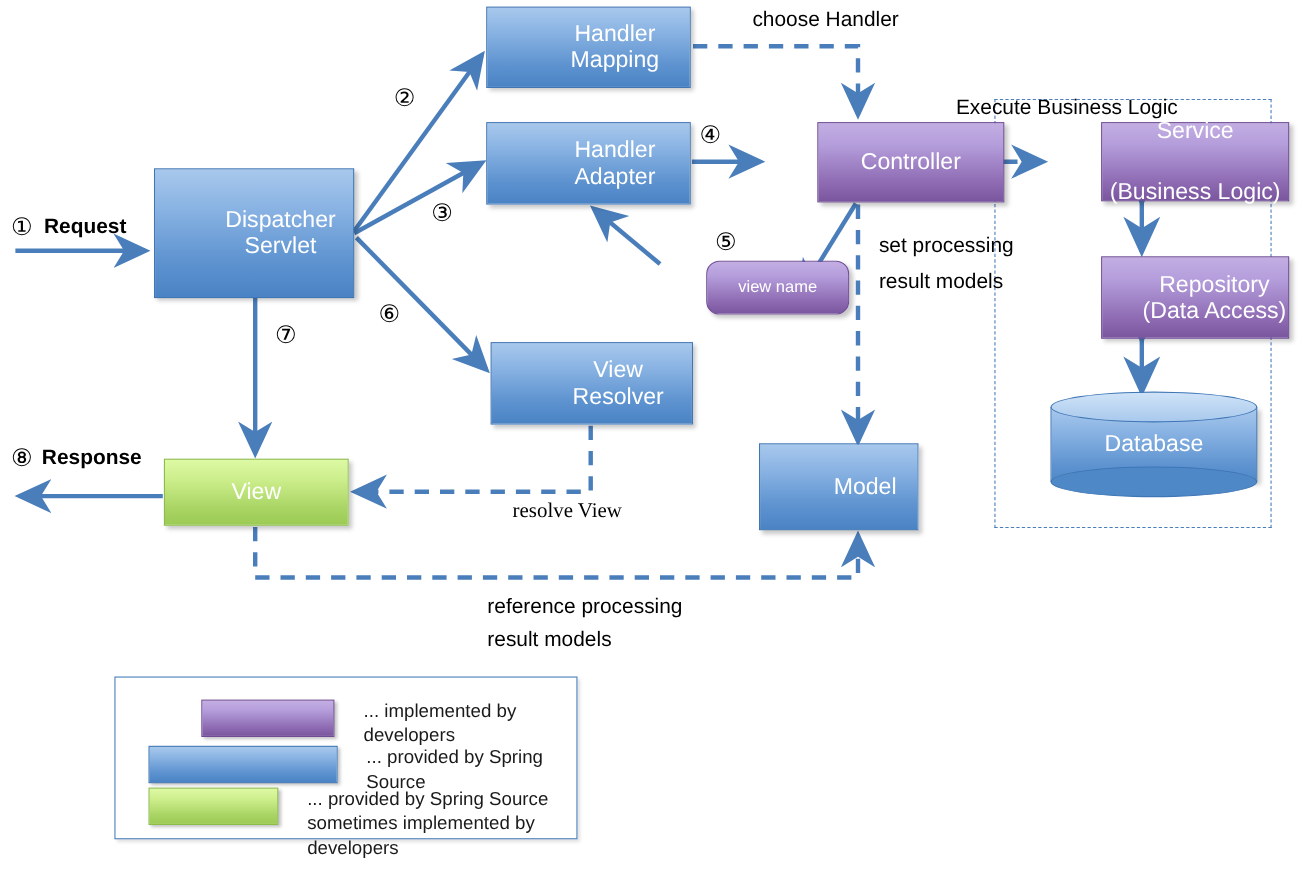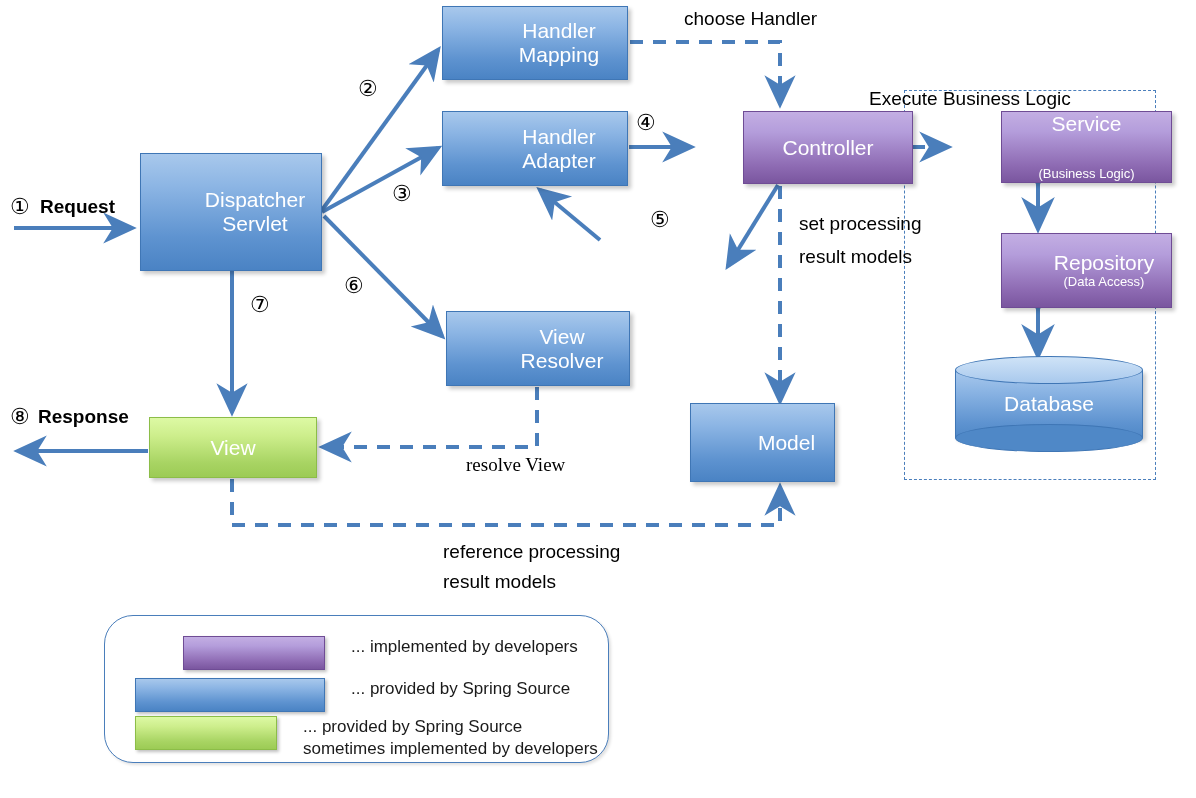--- a/index.html
+++ b/index.html
@@ -11,21 +11,21 @@
         align-items:center;justify-content:center;color:#ffffff;text-align:center;
         line-height:1.12;box-shadow:3px 3px 4px rgba(0,0,0,0.22);}
   .blue{background:linear-gradient(to bottom,#a8c8ec 0%,#8cb5e4 28%,#5e93d0 72%,#4a83c4 100%);
         border:1px solid #3f76b5;padding-left:48px;}
   .purple{background:linear-gradient(to bottom,#c3aee3 0%,#b49ddb 28%,#8e6bb3 76%,#7a569f 100%);
           border:1px solid #6f4c95;margin-left:48px;}
   .green{background:linear-gradient(to bottom,#ddf9a4 0%,#cdee8c 30%,#a8d463 76%,#9ccb55 100%);
          border:1px solid #8cbd48;}
 
   .t-main{font-size:21px;}
-  .t-sub{font-size:13px;text-align:center;}
+  .t-sub{font-size:21px;text-align:center;}
   .t-small{font-size:15px;}
 
   .label{position:absolute;color:#000000;font-size:19px;line-height:1.2;white-space:pre;}
   .label.bold{font-weight:bold;}
   .circnum{position:absolute;font-size:22px;color:#000;line-height:1;}
 
   .dashbox{position:absolute;border:1px dashed #4a7ebb;box-sizing:border-box;}
 
   
   .cyl{position:absolute;}
@@ -115,20 +115,23 @@
 
   <div class="node blue" style="left:442px;top:111px;width:186px;height:75px;">
     <span class="t-main">Handler</span>
     <span class="t-main">Adapter</span>
   </div>
 
   <div class="node purple" style="left:695px;top:111px;width:170px;height:73px;">
     <span class="t-main">Controller</span>
   </div>
 
+  <div class="node purple" style="left:594px;top:237px;width:130px;height:49px;border-radius:12px;">
+    <span class="t-small">view name</span>
+  </div>
 
   <div class="node blue" style="left:446px;top:311px;width:184px;height:75px;">
     <span class="t-main">View</span>
     <span class="t-main">Resolver</span>
   </div>
 
   <div class="node green" style="left:149px;top:417px;width:168px;height:61px;">
     <span class="t-main">View</span>
   </div>
 
@@ -166,21 +169,21 @@
 
   <div class="label bold" style="left:40px;top:196px;">Request</div>
   <div class="label bold" style="left:38px;top:406px;">Response</div>
   <div class="label" style="left:684px;top:8px;">choose Handler</div>
   <div class="label" style="left:799px;top:213px;">set processing</div>
   <div class="label" style="left:799px;top:246px;">result models</div>
   <div class="label" style="left:466px;top:454px;font-family:Liberation Serif, serif;">resolve View</div>
   <div class="label" style="left:443px;top:541px;">reference processing</div>
   <div class="label" style="left:443px;top:571px;">result models</div>
 
-  <div class="legend" style="left:104px;top:615px;width:505px;height:148px;border-radius:29px;">
+  <div class="legend" style="left:104px;top:615px;width:421px;height:148px;">
     <div class="legend-row" style="left:30px;top:20px;">
       <div class="swatch purple"></div>
       <div class="legend-text">... implemented by developers</div>
     </div>
     <div class="legend-row" style="left:30px;top:62px;">
       <div class="swatch blue"></div>
       <div class="legend-text">... provided by Spring Source</div>
     </div>
     <div class="legend-row" style="left:30px;top:100px;">
       <div class="swatch green"></div>

